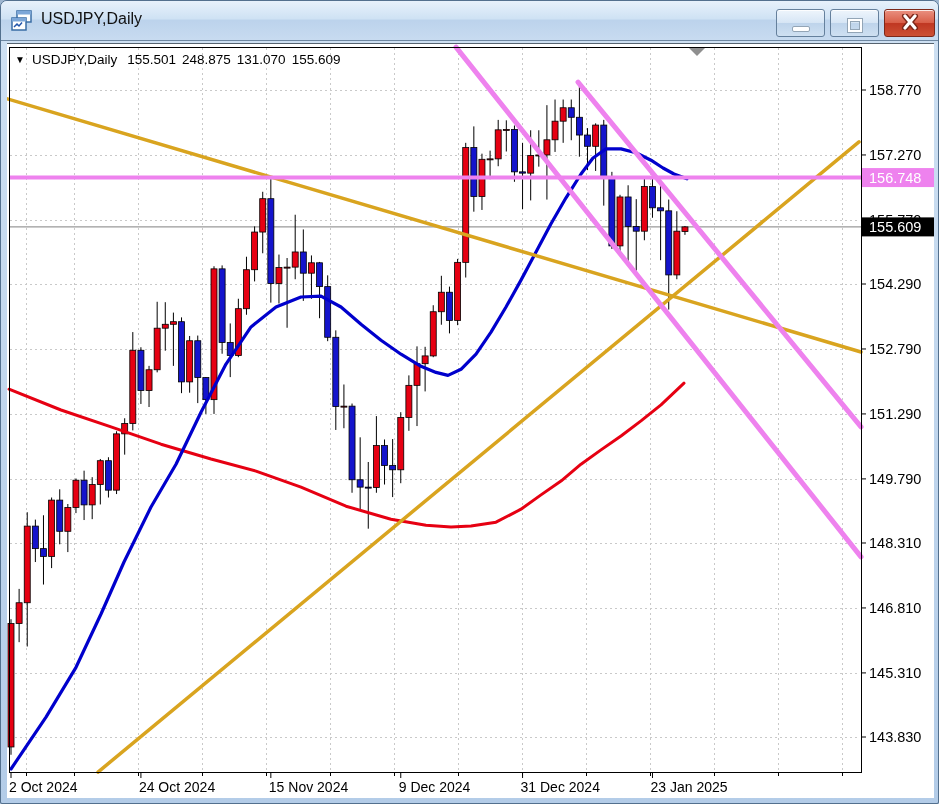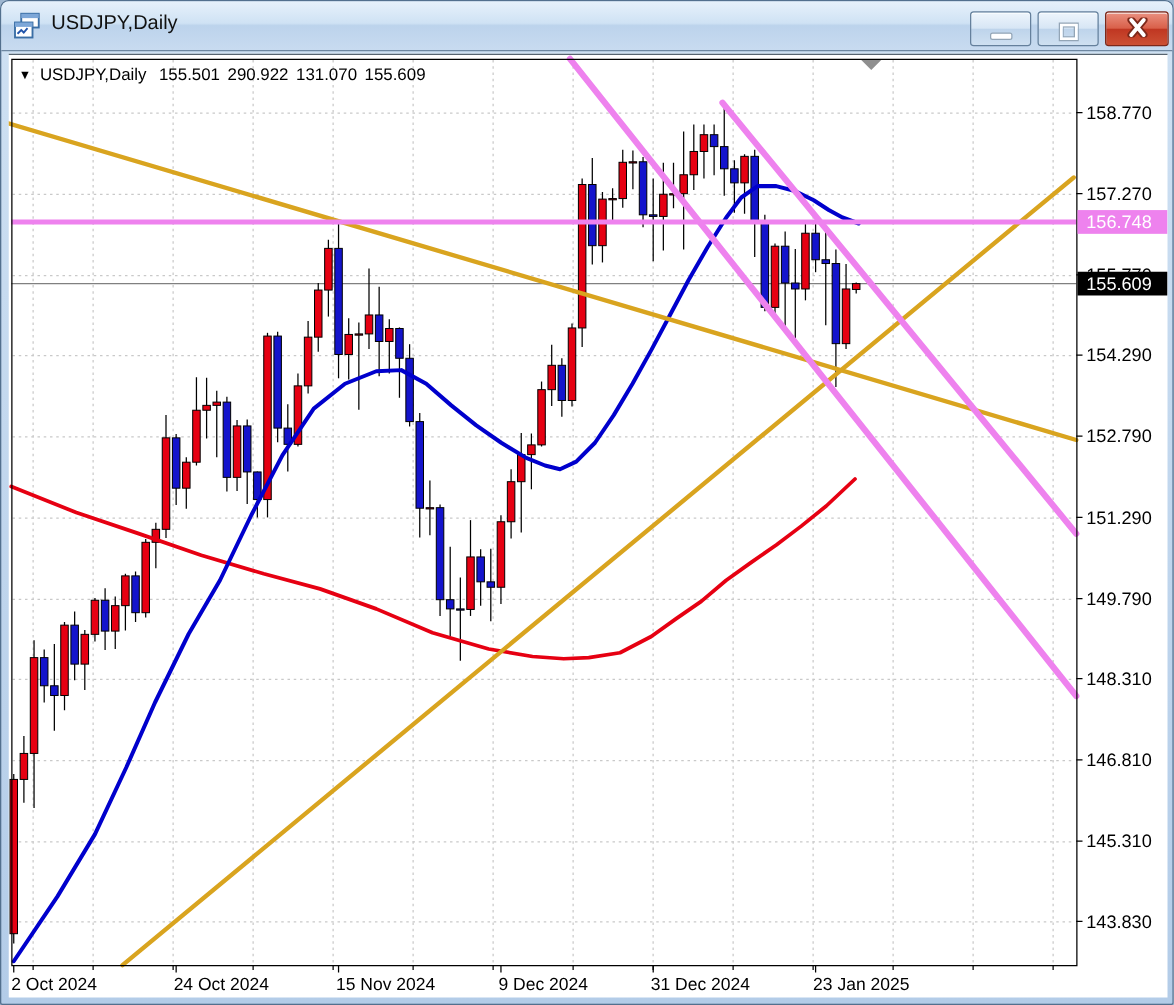--- a/index.html
+++ b/index.html
@@ -490,16 +490,16 @@
           <text x="267.84" y="790">15 Nov 2024</text>
           <line x1="399.76" y1="770" x2="399.76" y2="776" stroke="#000" stroke-width="1"></line>
           <text x="397.76" y="790">9 Dec 2024</text>
           <line x1="521.56" y1="770" x2="521.56" y2="776" stroke="#000" stroke-width="1"></line>
           <text x="519.56" y="790">31 Dec 2024</text>
           <line x1="651.4799999999999" y1="770" x2="651.4799999999999" y2="776" stroke="#000" stroke-width="1"></line>
           <text x="649.4799999999999" y="790">23 Jan 2025</text>
         </g>
       </svg>
     <div class="ohlc">
-      <span class="tri">▼</span><span class="sym">USDJPY,Daily</span><span class="val">155.501</span><span class="val">290.922</span><span class="val">131.070</span><span class="val">155.609</span>
+      <span class="tri">▼</span><span class="sym">USDJPY,Daily</span><span class="val">155.501</span><span class="val">248.875</span><span class="val">131.070</span><span class="val">155.609</span>
     </div>
   </div>
 </div>
 
 </body></html>

